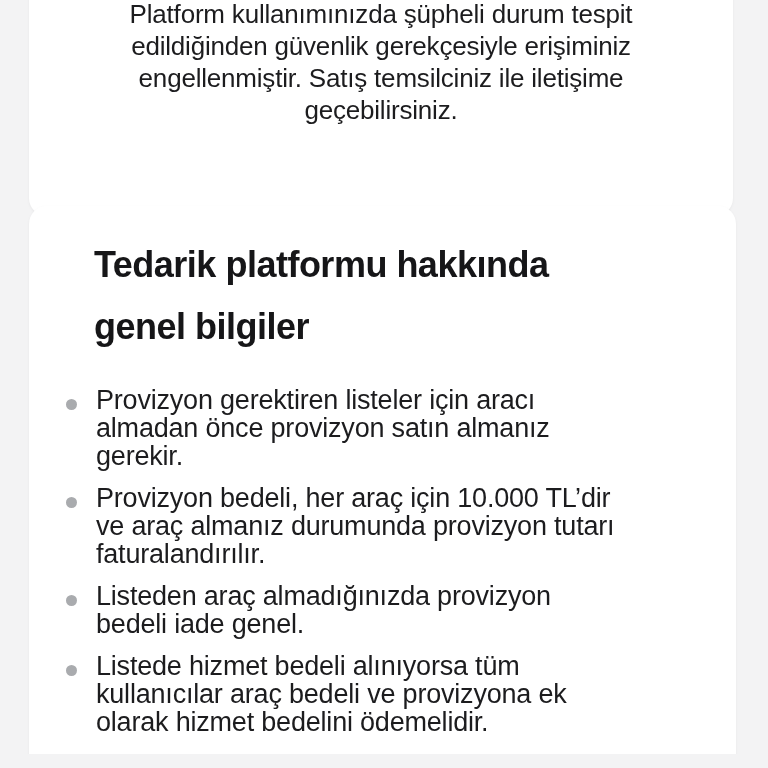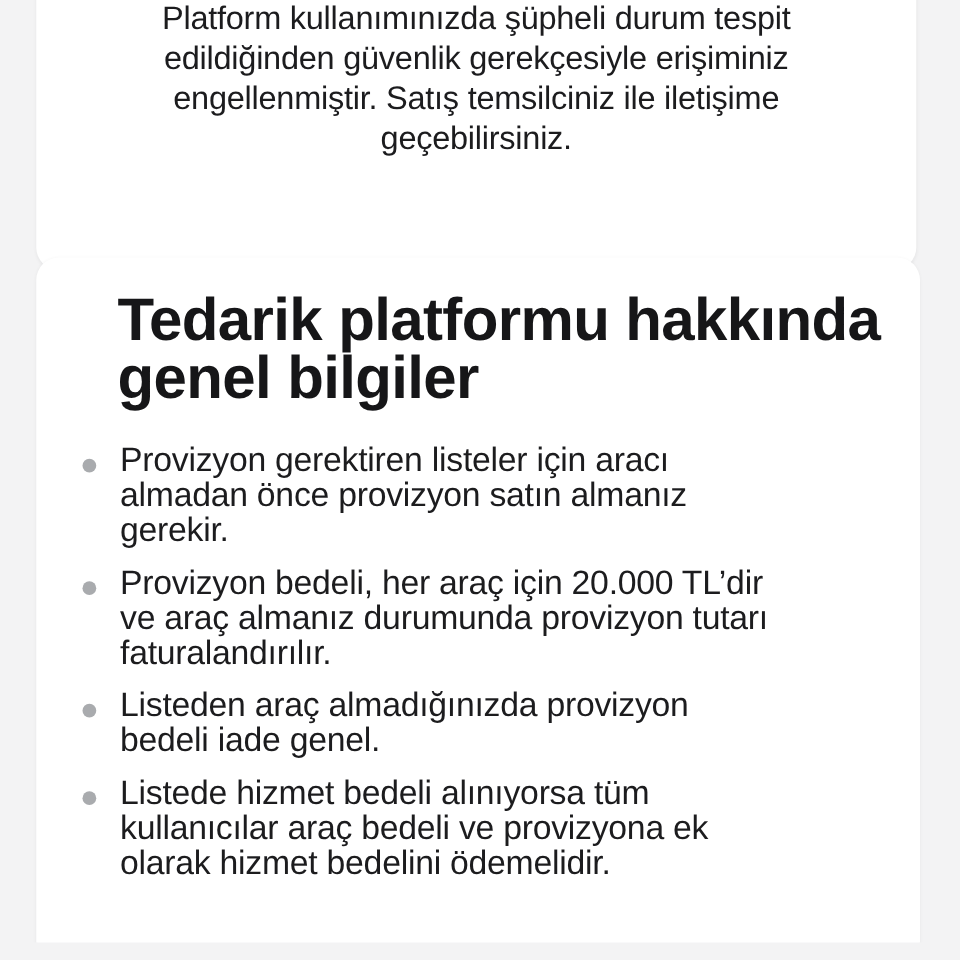--- a/index.html
+++ b/index.html
@@ -47,22 +47,22 @@
   .card-info {
     top: 206px;
     height: 660px;
     padding-left: 35px;
     padding-right: 28px;
     padding-top: 28px;
     box-sizing: content-box;
   }
   .info-title {
     margin: 0 0 28px 30px;
-    font-size: 48px;
-    line-height: 46px;
+    font-size: 36px;
+    line-height: 62px;
     font-weight: bold;
     letter-spacing: -0.5px;
     color: #161618;
     white-space: pre-line;
   }
   .bullet-list {
     display: block;
   }
   .bullet-row {
     display: flex;
@@ -105,21 +105,21 @@
     <div class="bullet-list">
   <div class="bullet-row">
     <span class="bullet-dot"></span>
     <div class="bullet-text">Provizyon gerektiren listeler için aracı
 almadan önce provizyon satın almanız
 gerekir.</div>
   </div>
 
   <div class="bullet-row">
     <span class="bullet-dot"></span>
-    <div class="bullet-text">Provizyon bedeli, her araç için 20.000 TL’dir
+    <div class="bullet-text">Provizyon bedeli, her araç için 10.000 TL’dir
 ve araç almanız durumunda provizyon tutarı
 faturalandırılır.</div>
   </div>
 
   <div class="bullet-row">
     <span class="bullet-dot"></span>
     <div class="bullet-text">Listeden araç almadığınızda provizyon
 bedeli iade genel.</div>
   </div>
 

